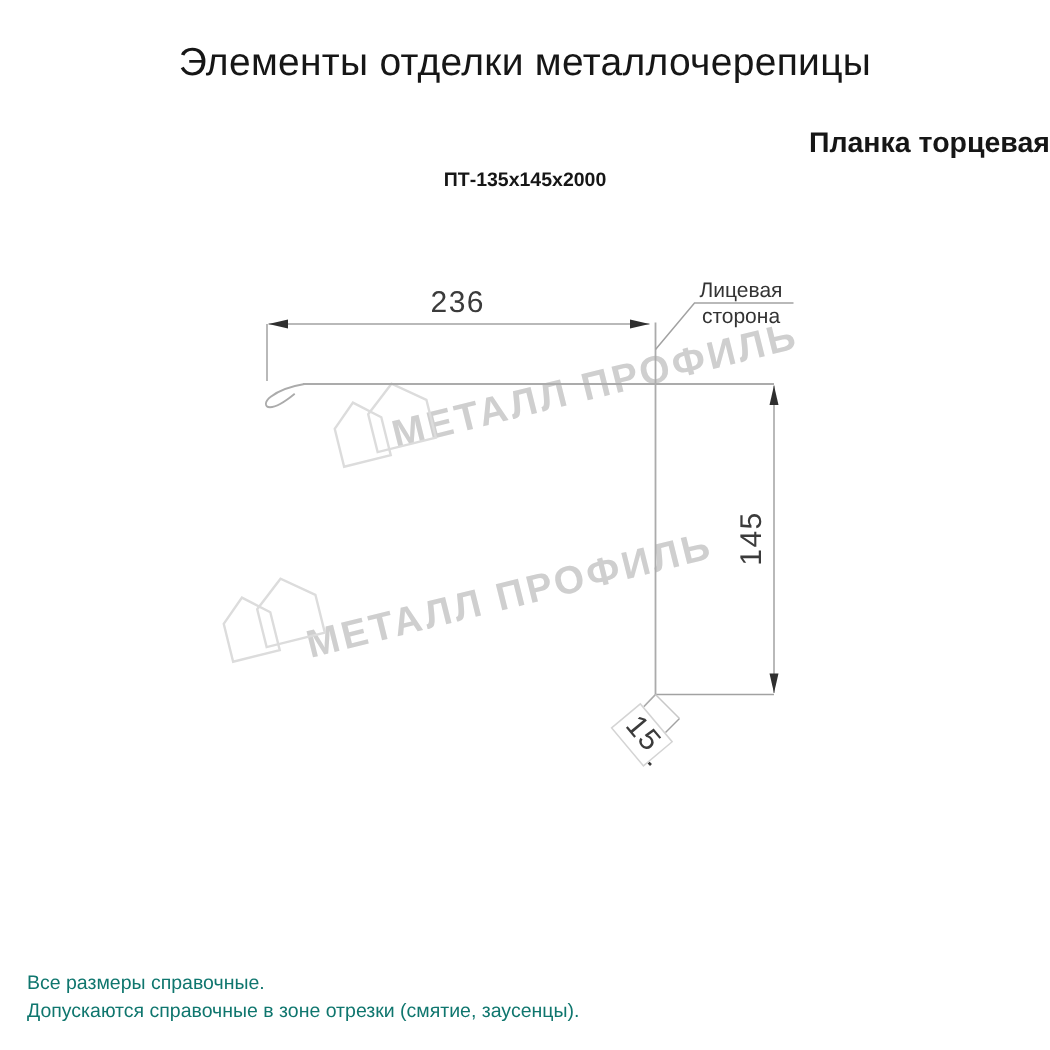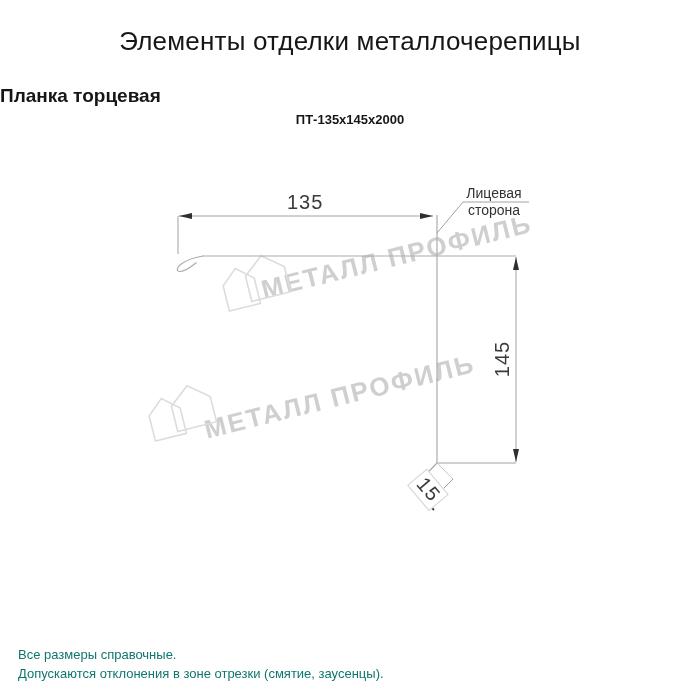--- a/index.html
+++ b/index.html
@@ -8,21 +8,21 @@
     background:#ffffff;
     font-family:"Liberation Sans","DejaVu Sans",sans-serif;
   }
   .abs{position:absolute;}
   .page-title{
     top:26px;left:0;width:700px;text-align:center;
     font-size:26px;font-weight:normal;color:#161616;letter-spacing:.2px;
     z-index:3;
   }
   .product-name{
-    top:85px;left:0;width:700px;text-align:left;
+    top:85px;left:0;width:700px;text-align:right;
     font-size:19px;font-weight:bold;color:#161616;z-index:3;
   }
   .product-code{
     top:112px;left:0;width:700px;text-align:center;
     font-size:13px;font-weight:bold;color:#161616;z-index:3;
   }
   .wm-text{
     font-weight:bold;font-size:26px;letter-spacing:2px;color:#cfcfcf;
     transform-origin:left center;transform:rotate(-14deg);
     white-space:nowrap;z-index:1;user-select:none;
@@ -93,23 +93,23 @@
     <polygon points="433,216 420,213 420,219"></polygon>
     <polygon points="516,257 513,270 519,270"></polygon>
     <polygon points="516,462 513,449 519,449"></polygon>
   </g>
 
   <g stroke="#3a3a3a" stroke-width="1.8" fill="none">
     <path d="M411 483 L419 491 M426 502 L434 510"></path>
   </g>
 </svg>
 
-<div id="dim-135" class="abs dim-label">135</div>
+<div id="dim-135" class="abs dim-label">236</div>
 <div id="dim-145" class="abs dim-label">145</div>
 <div id="dim-15" class="abs dim-label">15</div>
 
 <div class="abs face-label">
   <div>Лицевая</div>
   <div>сторона</div>
 </div>
 
 <div id="footnote-1" class="abs footnote">Все размеры справочные.</div>
-<div id="footnote-2" class="abs footnote">Допускаются отклонения в зоне отрезки (смятие, заусенцы).</div>
+<div id="footnote-2" class="abs footnote">Допускаются справочные в зоне отрезки (смятие, заусенцы).</div>
 
 </body></html>

